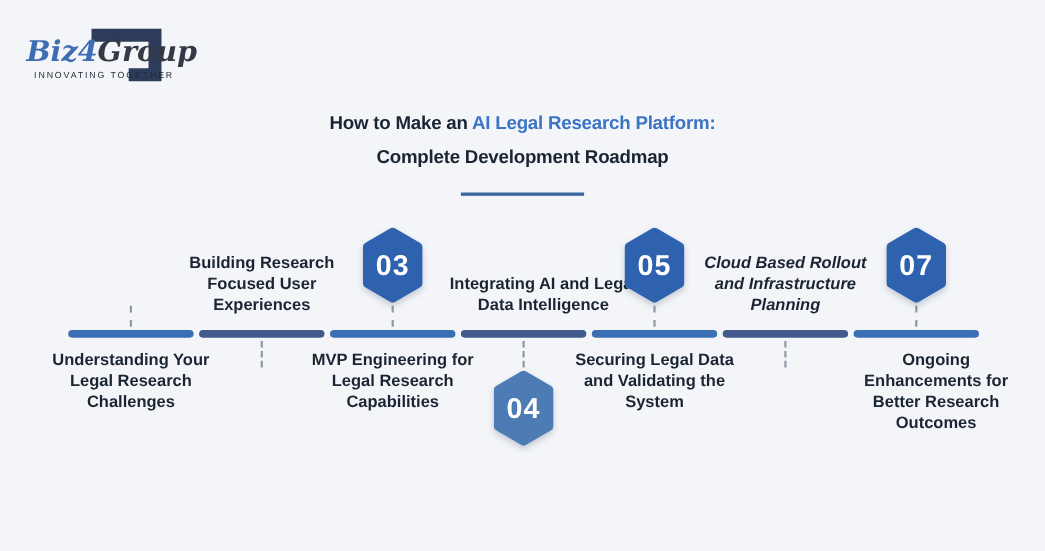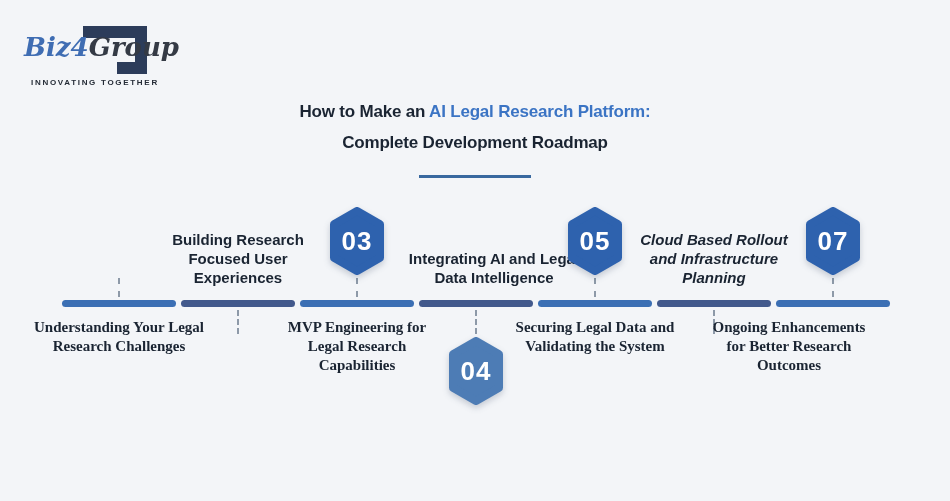--- a/index.html
+++ b/index.html
@@ -31,22 +31,22 @@
   .logo-bracket{position:absolute;left:61px;top:12px;}
   .logo-text{
     position:absolute;left:2px;top:20px;white-space:nowrap;
     font-family:"DejaVu Serif","Liberation Serif",serif;
     font-style:italic;font-weight:700;font-size:26px;line-height:1;
     z-index:2;
   }
   .logo-text .blue{color:var(--logo-blue);}
   .logo-text .gray{color:var(--logo-gray);}
   .logo-tagline{
-    position:absolute;left:9px;top:64px;
-    font-size:8px;font-weight:700;letter-spacing:1.7px;
+    position:absolute;left:9px;top:50px;
+    font-size:8px;font-weight:400;letter-spacing:1.7px;
     color:#242b36;z-index:2;white-space:nowrap;
   }
 
   
   .title{position:absolute;left:0;top:96px;width:100%;text-align:center;}
   .title-line{font-size:17px;font-weight:700;letter-spacing:-0.2px;line-height:31px;color:var(--text-dark);}
   .title-line .accent{color:var(--accent-blue);}
   .title-underline{width:112px;height:3px;background:var(--underline);margin:17px auto 0;}
 
   
@@ -71,21 +71,21 @@
     position:absolute;left:0;top:0;width:62px;height:70px;
     display:flex;align-items:center;justify-content:center;
     color:#ffffff;font-size:26px;font-weight:600;letter-spacing:1px;
   }
 
   .step-label{
     position:absolute;width:172px;
     font-size:15px;font-weight:700;line-height:19px;
     text-align:center;color:var(--text-dark);
   }
-  .label-below{top:318px;font-family:Liberation Serif, serif;}
+  .label-below{top:318px;}
   .label-above{bottom:214px;display:flex;align-items:flex-end;justify-content:center;}
 </style>
 </head>
 <body>
 
 <div class="canvas">
 
   <div class="logo">
     <svg class="logo-bracket" width="64" height="48" viewBox="0 0 64 48">
       <path d="M0,0 H64 V48 H34 V36 H52 V12 H0 Z" fill="#2c3c5a"></path>
@@ -138,16 +138,16 @@
       <div class="connector connector-bottom" style="left: 713px;"></div>
       <div class="step-label label-above" style="left: 628px; font-style: italic;">Cloud Based Rollout and Infrastructure Planning</div>
       <div class="timeline-segment bar-bright" style="left: 776px;"></div>
       <div class="connector connector-top" style="left: 832px;"></div>
       <div class="hex hex-top" style="left: 802px;">
         <svg width="62" height="70" viewBox="0 0 62 70">
           <polygon points="31,5 54,18.3 54,51.7 31,65 8,51.7 8,18.3" stroke-width="8" stroke-linejoin="round"></polygon>
         </svg>
         <span class="hex-num">07</span>
       </div>
-      <div class="step-label label-below" style="left: 703px;">Ongoing Enhancements for Better Research Outcomes</div>
+      <div class="step-label label-below" style="left: 765px;">Ongoing Enhancements for Better Research Outcomes</div>
     </div>
 
 </div>
 
 </body></html>

